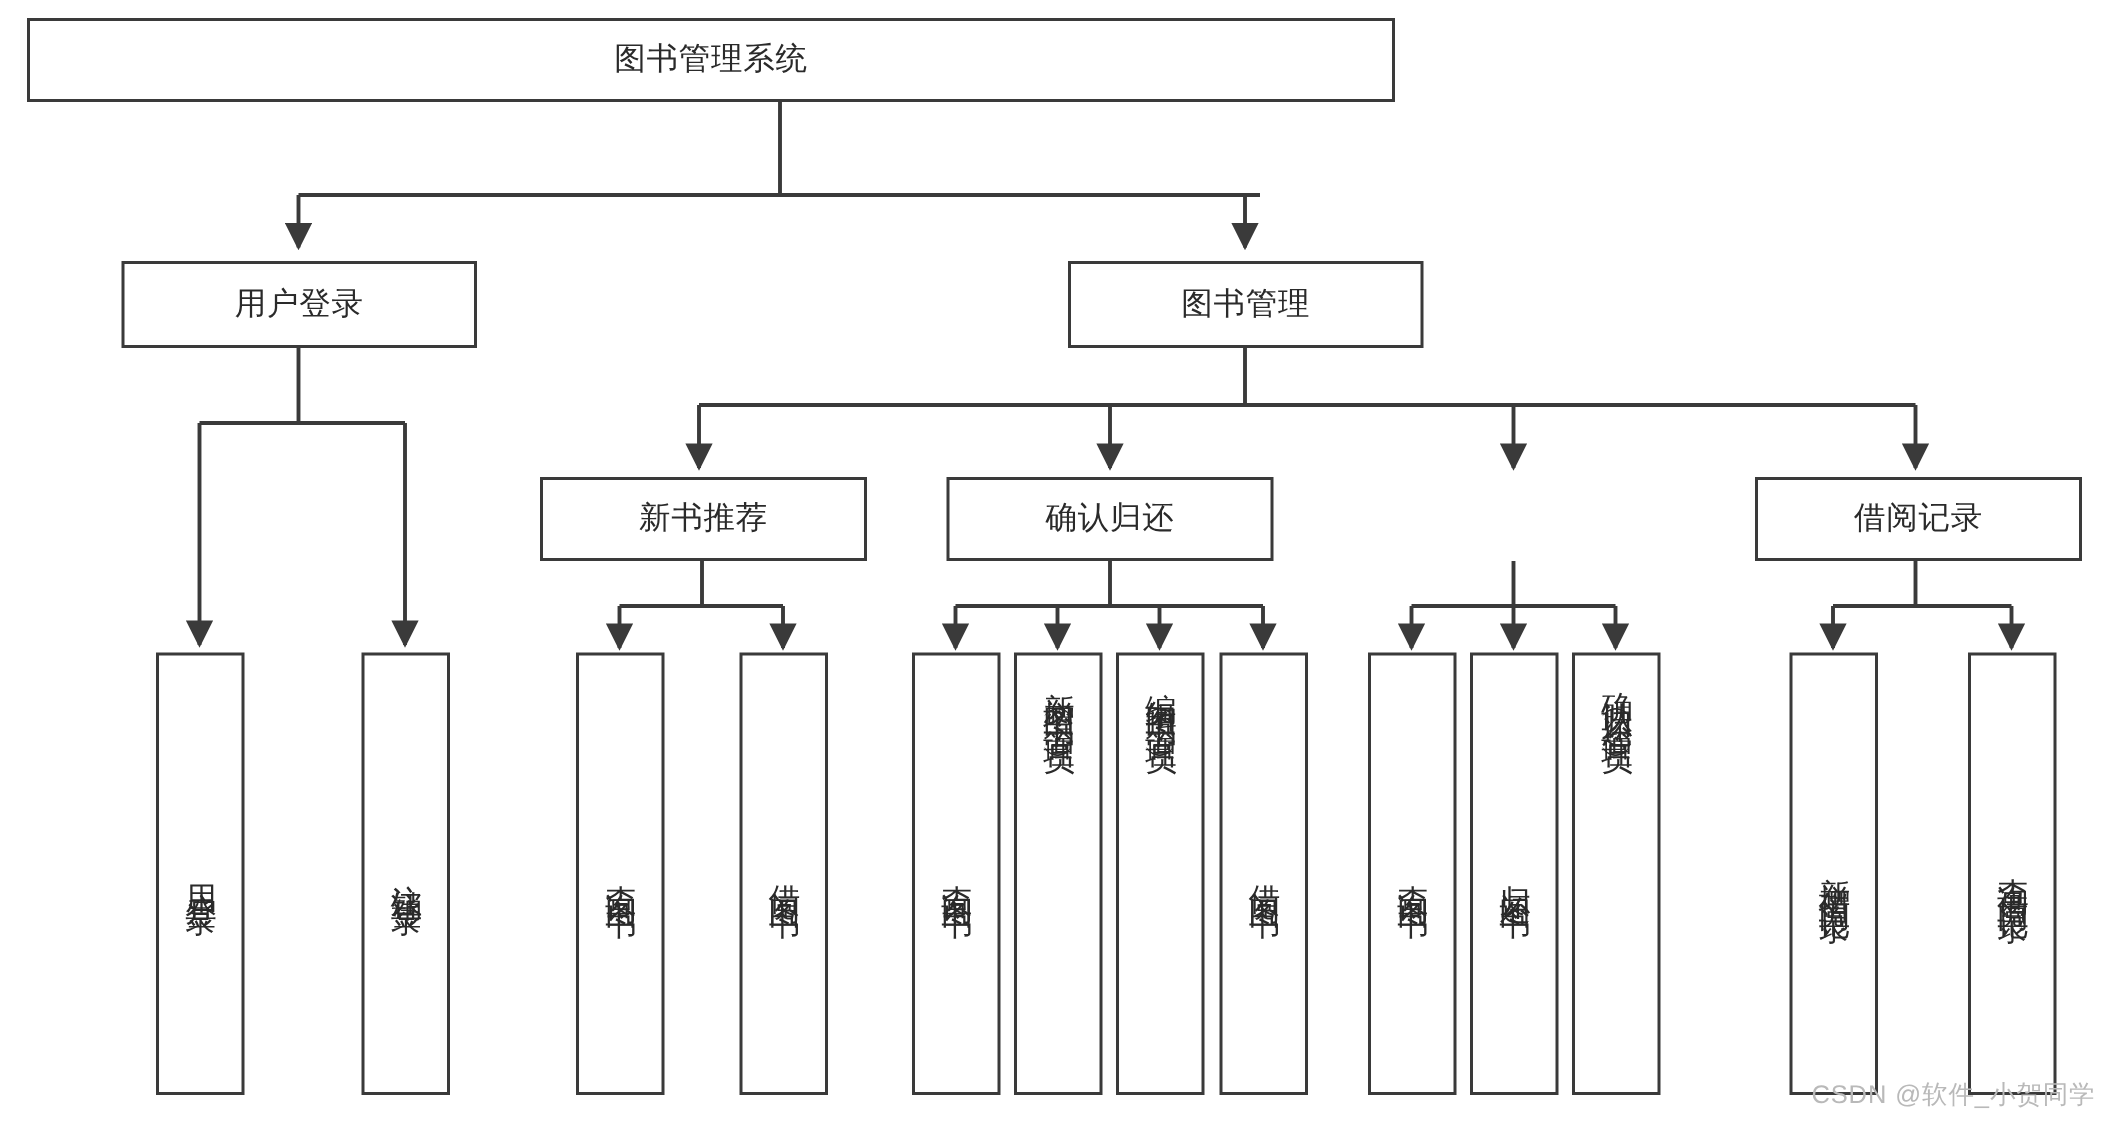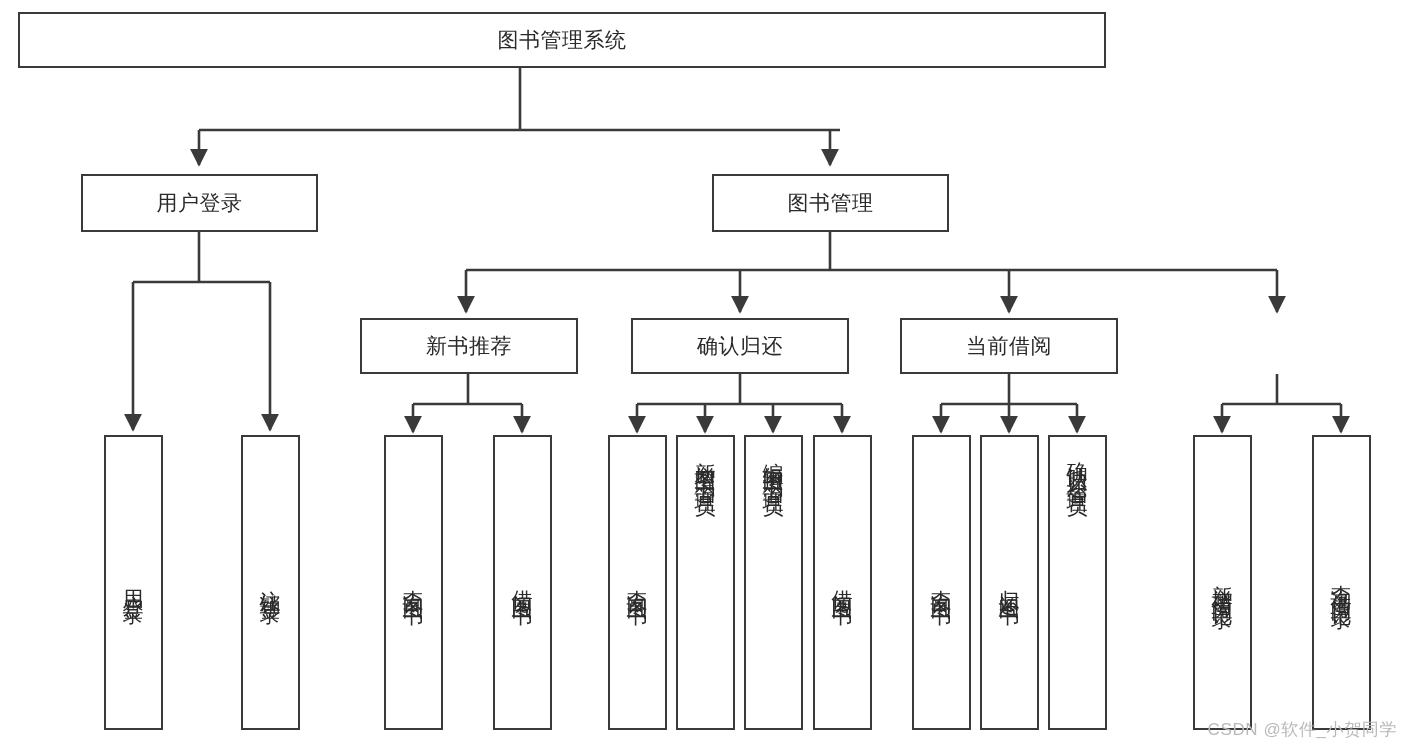--- a/index.html
+++ b/index.html
@@ -112,28 +112,28 @@
       <path d="M 1009 404 L 1009 432" marker-end="url(#arr)"></path>
       <path d="M 1077 404 L 1077 432" marker-end="url(#arr)"></path>
 
       <path d="M 1277 374 L 1277 404"></path>
       <path d="M 1222 404 L 1341 404"></path>
       <path d="M 1222 404 L 1222 432" marker-end="url(#arr)"></path>
       <path d="M 1341 404 L 1341 432" marker-end="url(#arr)"></path>
     </g>
   </svg>
 
-  <div class="node h" style="left:18px;top:12px;width:1088px;height:56px;">图书管理系统</div>
+  <div class="node h" style="left:18px;top:12px;width:912px;height:56px;">图书管理系统</div>
 
   <div class="node h" style="left:81px;top:174px;width:237px;height:58px;">用户登录</div>
   <div class="node h" style="left:712px;top:174px;width:237px;height:58px;">图书管理</div>
 
   <div class="node h" style="left:360px;top:318px;width:218px;height:56px;">新书推荐</div>
   <div class="node h" style="left:631px;top:318px;width:218px;height:56px;">确认归还</div>
-  <div class="node h" style="left:900px;top:318px;width:218px;height:56px;">当前借阅</div>
+  <div class="node h" style="left:1170px;top:318px;width:218px;height:56px;">借阅记录</div>
 
   <div class="node v mid" style="left:104px;top:435px;width:59px;height:295px;">
     <span class="vtext">用户登录</span>
   </div>
   <div class="node v mid" style="left:241px;top:435px;width:59px;height:295px;">
     <span class="vtext">注销登录</span>
   </div>
 
   <div class="node v mid" style="left:384px;top:435px;width:59px;height:295px;">
     <span class="vtext">查询图书</span>

